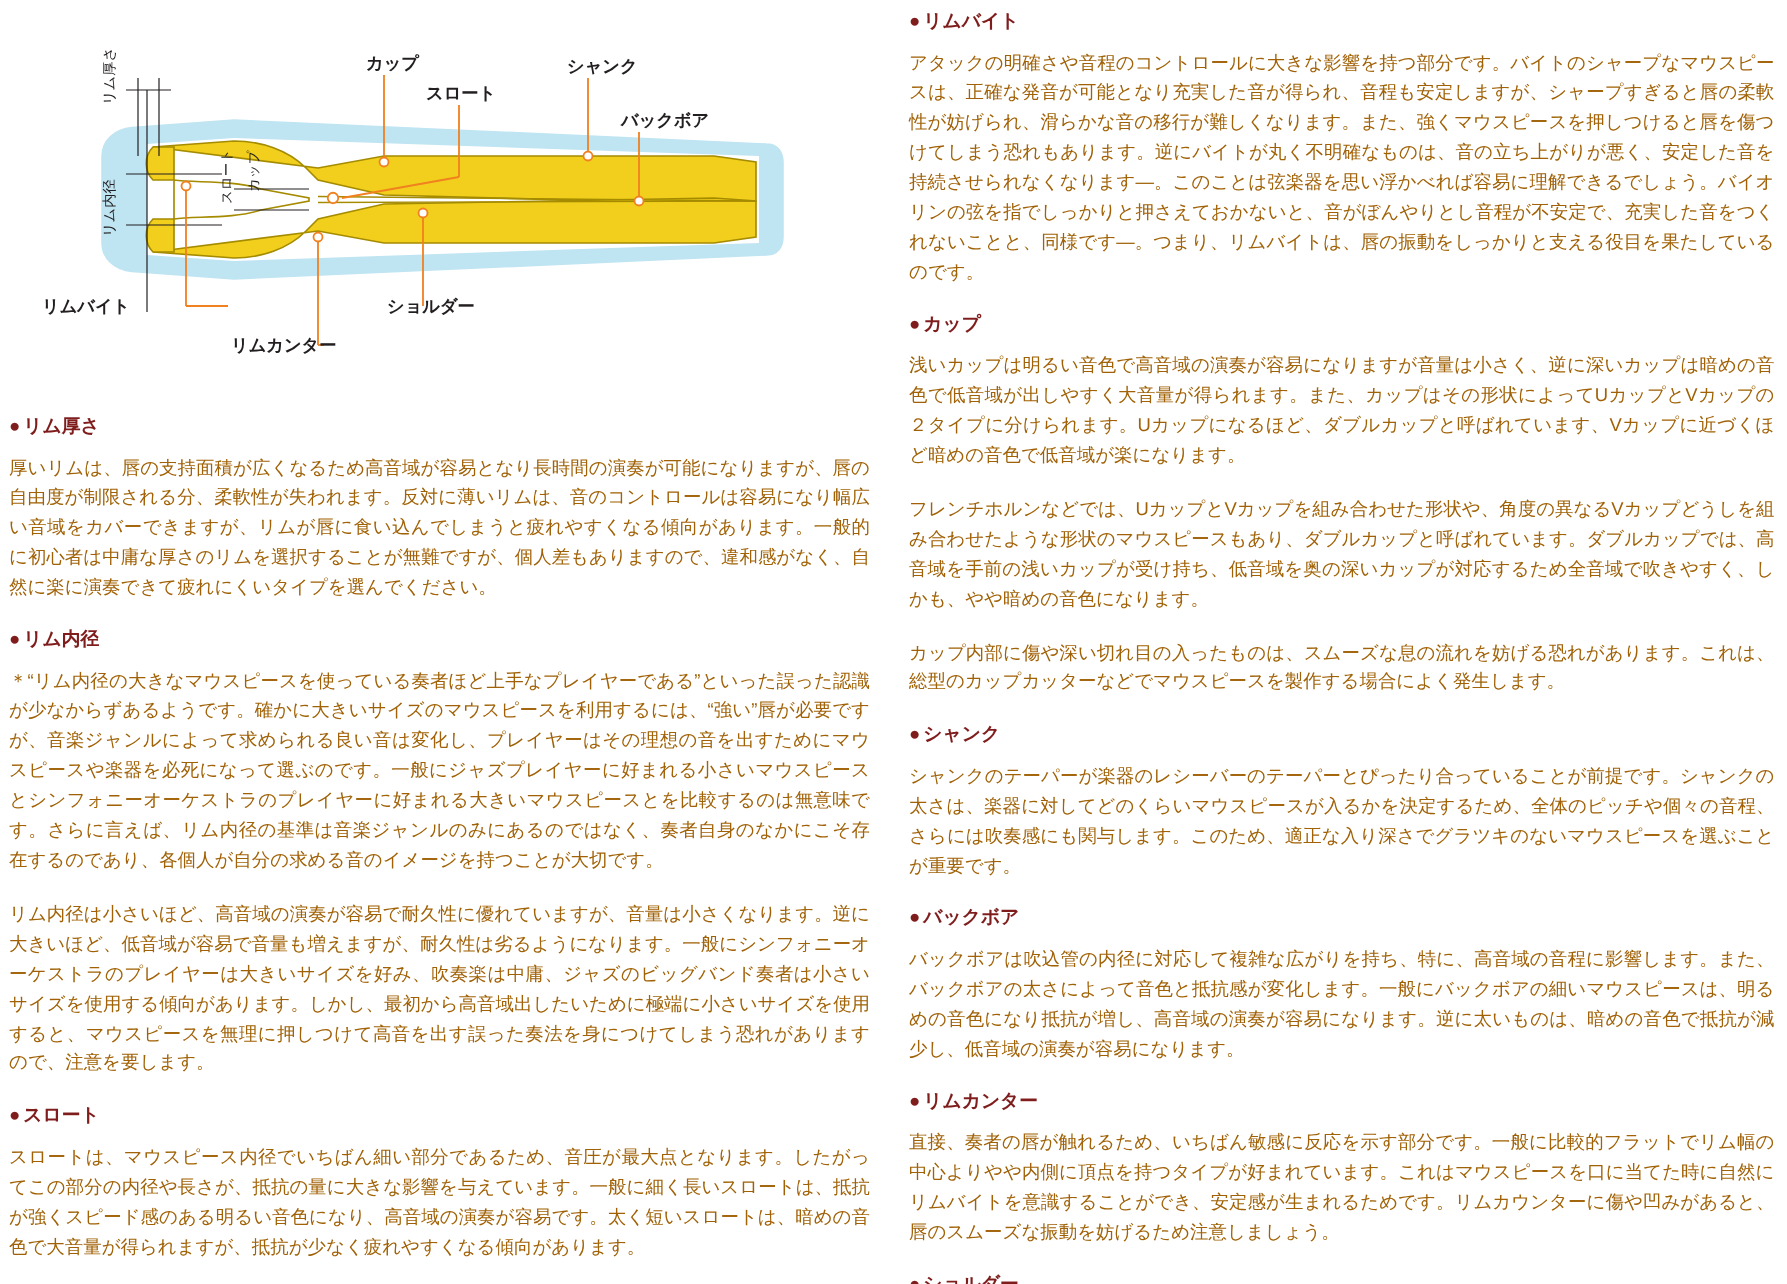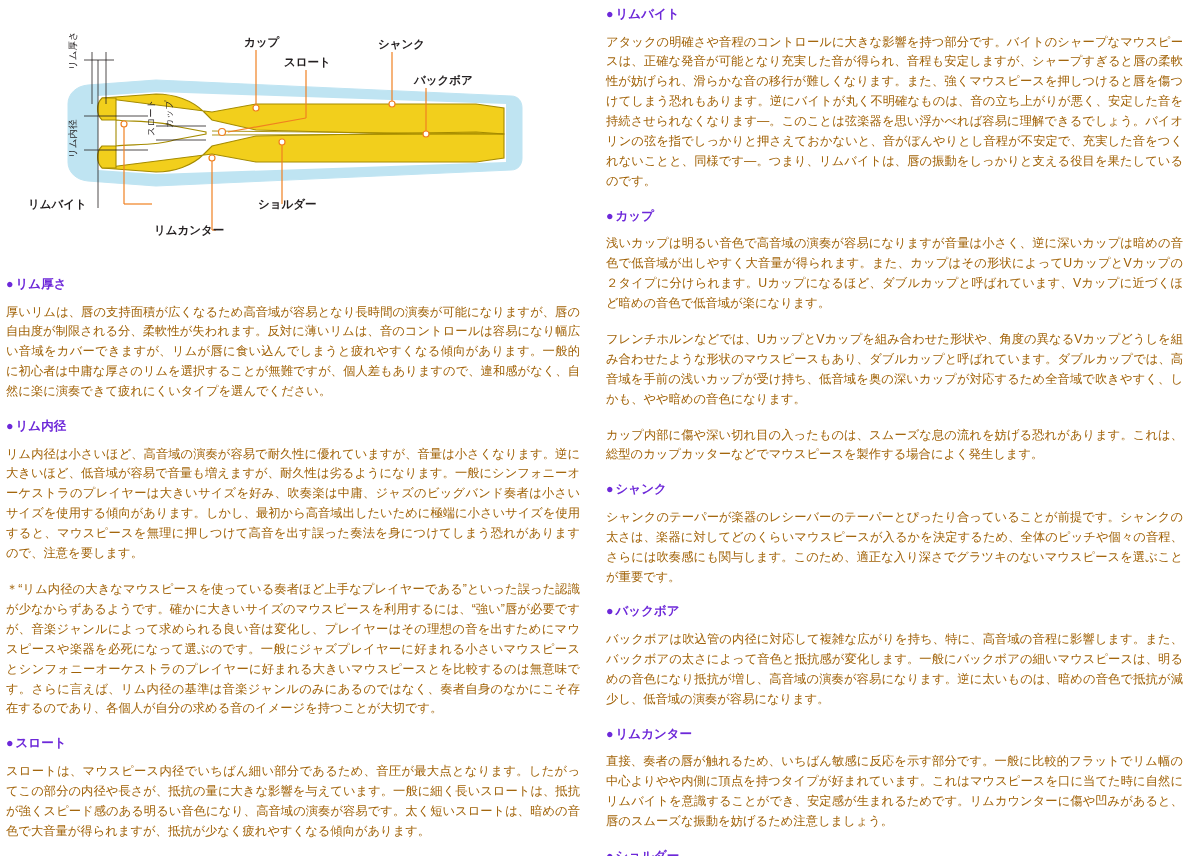--- a/index.html
+++ b/index.html
@@ -33,21 +33,21 @@
   .col-right {
     left: 596px;
     width: 595px;
     padding: 6px 8px 0 10px;
   }
   .section-title {
     font-size: 12.5px;
     font-weight: bold;
     margin: 0 0 9px 0;
     line-height: 1.4;
-    color: #6d28d9;
+    color: #7f1d1d;
   }
   .section-title .bullet {
     display: inline-block;
     margin-right: 2px;
   }
   p.body {
     font-size: 12.3px;
     line-height: 1.62;
     margin: 0 0 16px 0;
     text-align: justify;
@@ -145,22 +145,22 @@
       <div class="section-title">
         <span class="bullet">●</span><span>リム厚さ</span>
       </div>
       <p class="body">厚いリムは、唇の支持面積が広くなるため高音域が容易となり長時間の演奏が可能になりますが、唇の自由度が制限される分、柔軟性が失われます。反対に薄いリムは、音のコントロールは容易になり幅広い音域をカバーできますが、リムが唇に食い込んでしまうと疲れやすくなる傾向があります。一般的に初心者は中庸な厚さのリムを選択することが無難ですが、個人差もありますので、違和感がなく、自然に楽に演奏できて疲れにくいタイプを選んでください。</p>
     </div>
 
     <div class="block">
       <div class="section-title">
         <span class="bullet">●</span><span>リム内径</span>
       </div>
+      <p class="body">＊“リム内径の大きなマウスピースを使っている奏者ほど上手なプレイヤーである”といった誤った認識が少なからずあるようです。確かに大きいサイズのマウスピースを利用するには、“強い”唇が必要ですが、音楽ジャンルによって求められる良い音は変化し、プレイヤーはその理想の音を出すためにマウスピースや楽器を必死になって選ぶのです。一般にジャズプレイヤーに好まれる小さいマウスピースとシンフォニーオーケストラのプレイヤーに好まれる大きいマウスピースとを比較するのは無意味です。さらに言えば、リム内径の基準は音楽ジャンルのみにあるのではなく、奏者自身のなかにこそ存在するのであり、各個人が自分の求める音のイメージを持つことが大切です。</p>
       <p class="body">リム内径は小さいほど、高音域の演奏が容易で耐久性に優れていますが、音量は小さくなります。逆に大きいほど、低音域が容易で音量も増えますが、耐久性は劣るようになります。一般にシンフォニーオーケストラのプレイヤーは大きいサイズを好み、吹奏楽は中庸、ジャズのビッグバンド奏者は小さいサイズを使用する傾向があります。しかし、最初から高音域出したいために極端に小さいサイズを使用すると、マウスピースを無理に押しつけて高音を出す誤った奏法を身につけてしまう恐れがありますので、注意を要します。</p>
-      <p class="body">＊“リム内径の大きなマウスピースを使っている奏者ほど上手なプレイヤーである”といった誤った認識が少なからずあるようです。確かに大きいサイズのマウスピースを利用するには、“強い”唇が必要ですが、音楽ジャンルによって求められる良い音は変化し、プレイヤーはその理想の音を出すためにマウスピースや楽器を必死になって選ぶのです。一般にジャズプレイヤーに好まれる小さいマウスピースとシンフォニーオーケストラのプレイヤーに好まれる大きいマウスピースとを比較するのは無意味です。さらに言えば、リム内径の基準は音楽ジャンルのみにあるのではなく、奏者自身のなかにこそ存在するのであり、各個人が自分の求める音のイメージを持つことが大切です。</p>
     </div>
 
     <div class="block">
       <div class="section-title">
         <span class="bullet">●</span><span>スロート</span>
       </div>
       <p class="body">スロートは、マウスピース内径でいちばん細い部分であるため、音圧が最大点となります。したがってこの部分の内径や長さが、抵抗の量に大きな影響を与えています。一般に細く長いスロートは、抵抗が強くスピード感のある明るい音色になり、高音域の演奏が容易です。太く短いスロートは、暗めの音色で大音量が得られますが、抵抗が少なく疲れやすくなる傾向があります。</p>
 
     </div>
 

